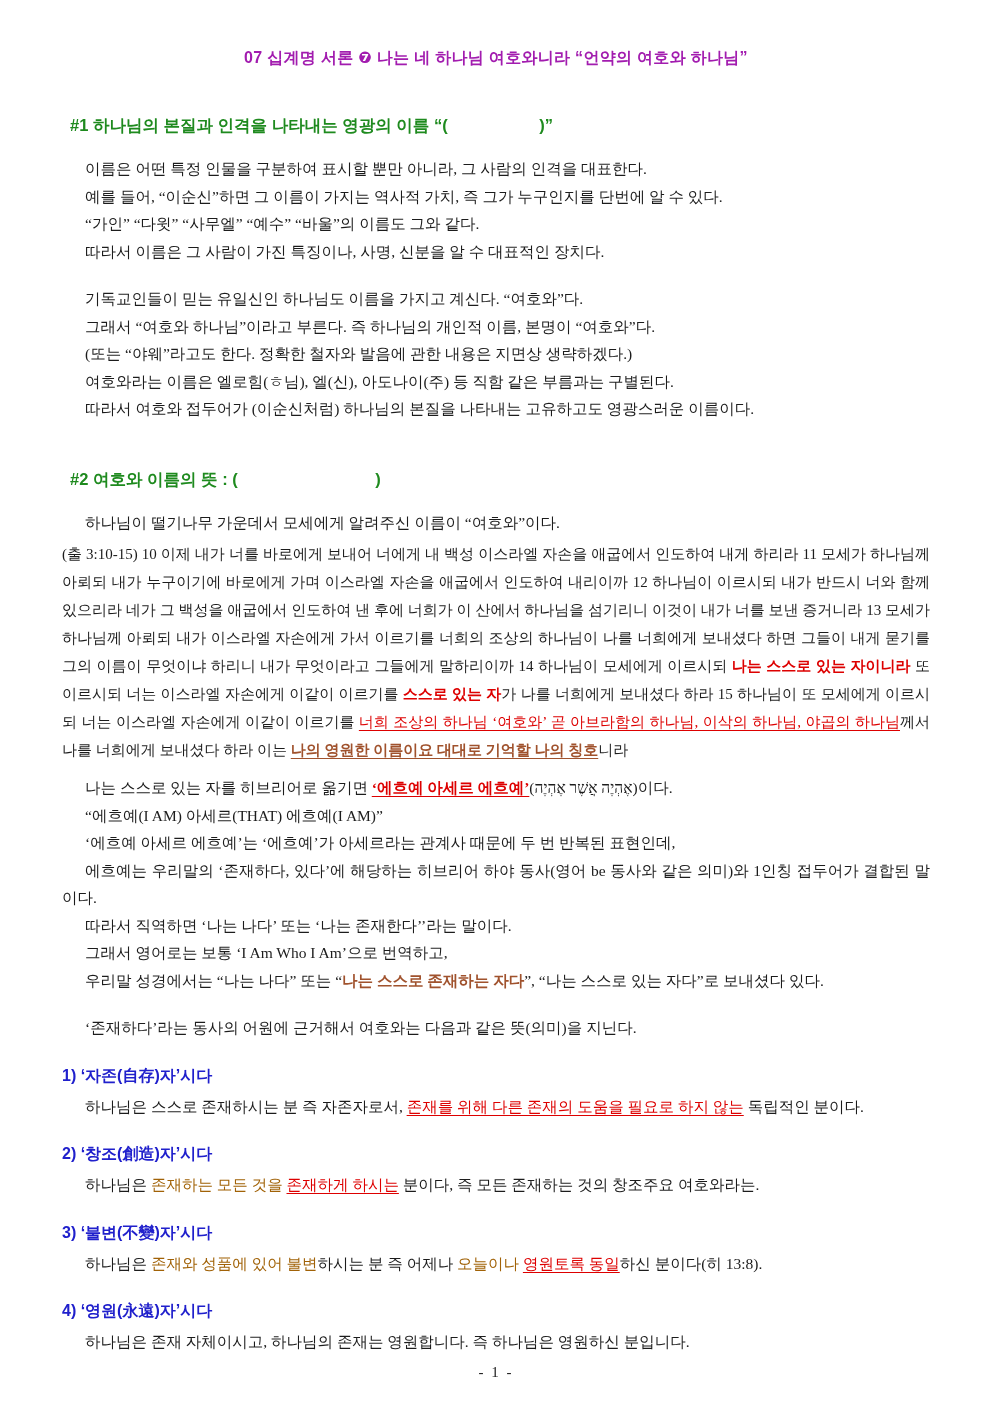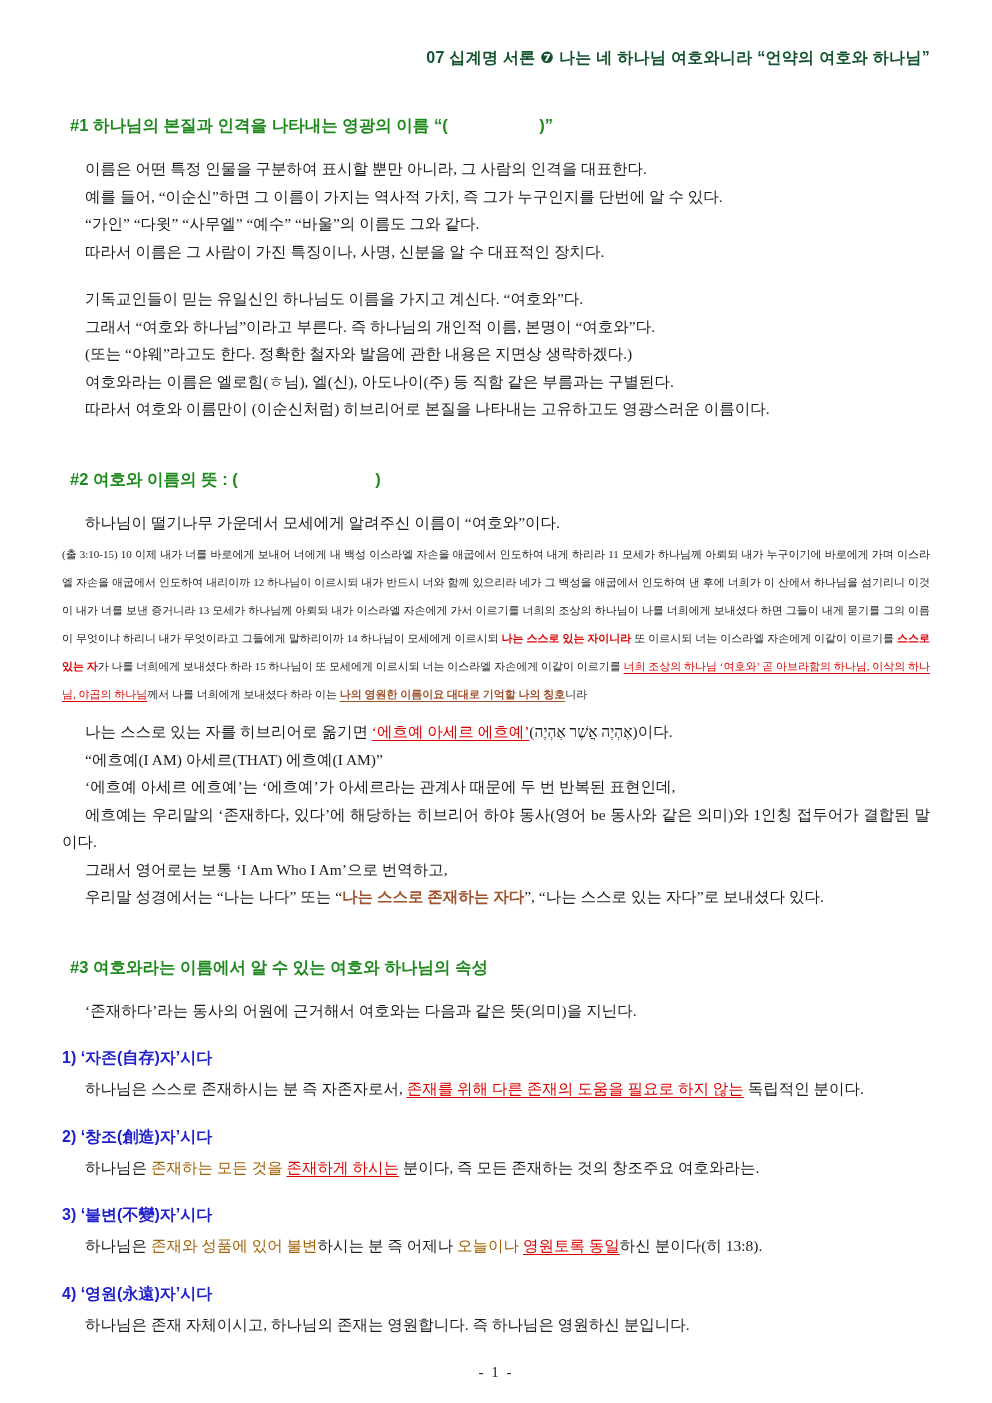--- a/index.html
+++ b/index.html
@@ -8,25 +8,25 @@
     width:992px; height:1403px;
     margin:0 auto;
     background:#ffffff;
     box-sizing:border-box;
     padding:40px 62px 0 62px;
     font-family:"Liberation Serif","DejaVu Serif",serif;
     color:#1c1c1c;
     overflow:hidden;
   }
   .title {
-    text-align:right;
+    text-align:center;
     font-family:"Liberation Sans","DejaVu Sans",sans-serif;
     font-weight:bold;
     font-size:16px;
-    color:#14532d;
+    color:#a21caf;
     letter-spacing:0.3px;
     white-space:pre-wrap;
     margin:8px 0 0 0;
   }
   .h-green {
     font-family:"Liberation Sans","DejaVu Sans",sans-serif;
     font-weight:bold;
     font-size:16.5px;
     color:#1e8a1e;
     white-space:pre-wrap;
@@ -47,30 +47,30 @@
     line-height:27.5px;
     white-space:pre-wrap;
   }
   .line.indent { padding-left:23px; }
   .line.wrap {
     white-space:normal;
     text-indent:23px;
     text-align:justify;
   }
   .scripture {
-    font-size:11px;
+    font-size:15px;
     line-height:28px;
     text-align:justify;
     margin:0 0 10px 0;
   }
   .seg { }
   .seg-r   { color:#a16207; }
   .seg-rb  { color:#dd0000; font-weight:bold; }
   .seg-ru  { color:#dd0000; text-decoration:underline; text-underline-offset:3px; }
-  .seg-rbu { color:#dd0000; font-weight:normal; text-decoration:underline; text-underline-offset:3px; }
+  .seg-rbu { color:#dd0000; font-weight:bold; text-decoration:underline; text-underline-offset:3px; }
   .seg-bb  { color:#a0522d; font-weight:bold; }
   .seg-bbu { color:#a0522d; font-weight:bold; text-decoration:underline; text-underline-offset:3px; }
   .footer {
     position:absolute;
     left:0; bottom:22px;
     width:100%;
     text-align:center;
     font-size:15px;
     letter-spacing:2px;
   }
@@ -86,36 +86,36 @@
         <div class="line indent"><span class="seg">이름은 어떤 특정 인물을 구분하여 표시할 뿐만 아니라, 그 사람의 인격을 대표한다.</span></div>
         <div class="line indent"><span class="seg">예를 들어, “이순신”하면 그 이름이 가지는 역사적 가치, 즉 그가 누구인지를 단번에 알 수 있다.</span></div>
         <div class="line indent"><span class="seg">“가인” “다윗” “사무엘” “예수” “바울”의 이름도 그와 같다.</span></div>
         <div class="line indent"><span class="seg">따라서 이름은 그 사람이 가진 특징이나, 사명, 신분을 알 수 대표적인 장치다.</span></div>
       </div>
       <div class="para">
         <div class="line indent"><span class="seg">기독교인들이 믿는 유일신인 하나님도 이름을 가지고 계신다. “여호와”다.</span></div>
         <div class="line indent"><span class="seg">그래서 “여호와 하나님”이라고 부른다. 즉 하나님의 개인적 이름, 본명이 “여호와”다.</span></div>
         <div class="line indent"><span class="seg">(또는 “야웨”라고도 한다. 정확한 철자와 발음에 관한 내용은 지면상 생략하겠다.)</span></div>
         <div class="line indent"><span class="seg">여호와라는 이름은 엘로힘(ㅎ님), 엘(신), 아도나이(주) 등 직함 같은 부름과는 구별된다.</span></div>
-        <div class="line indent"><span class="seg">따라서 여호와 이름만이 (이순신처럼) 히브리어로 본질을 나타내는 고유하고도 영광스러운 이름이다.</span></div>
+        <div class="line indent"><span class="seg">따라서 여호와 접두어가 (이순신처럼) 하나님의 본질을 나타내는 고유하고도 영광스러운 이름이다.</span></div>
       </div>
       <div class="h-green">#2 여호와 이름의 뜻 : (                              )</div>
       <div class="para tight">
         <div class="line indent"><span class="seg">하나님이 떨기나무 가운데서 모세에게 알려주신 이름이 “여호와”이다.</span></div>
       </div>
       <div class="scripture"><span class="seg">(출 3:10-15) 10 이제 내가 너를 바로에게 보내어 너에게 내 백성 이스라엘 자손을 애굽에서 인도하여 내게 하리라 11 모세가 하나님께 아뢰되 내가 누구이기에 바로에게 가며 이스라엘 자손을 애굽에서 인도하여 내리이까 12 하나님이 이르시되 내가 반드시 너와 함께 있으리라 네가 그 백성을 애굽에서 인도하여 낸 후에 너희가 이 산에서 하나님을 섬기리니 이것이 내가 너를 보낸 증거니라 13 모세가 하나님께 아뢰되 내가 이스라엘 자손에게 가서 이르기를 너희의 조상의 하나님이 나를 너희에게 보내셨다 하면 그들이 내게 묻기를 그의 이름이 무엇이냐 하리니 내가 무엇이라고 그들에게 말하리이까 14 하나님이 모세에게 이르시되 </span><span class="seg seg-rb">나는 스스로 있는 자이니라</span><span class="seg"> 또 이르시되 너는 이스라엘 자손에게 이같이 이르기를 </span><span class="seg seg-rb">스스로 있는 자</span><span class="seg">가 나를 너희에게 보내셨다 하라 15 하나님이 또 모세에게 이르시되 너는 이스라엘 자손에게 이같이 이르기를 </span><span class="seg seg-ru">너희 조상의 하나님 ‘여호와’ 곧 아브라함의 하나님, 이삭의 하나님, 야곱의 하나님</span><span class="seg">께서 나를 너희에게 보내셨다 하라 이는 </span><span class="seg seg-bbu">나의 영원한 이름이요 대대로 기억할 나의 칭호</span><span class="seg">니라</span></div>
       <div class="para">
         <div class="line indent"><span class="seg">나는 스스로 있는 자를 히브리어로 옮기면 </span><span class="seg seg-rbu">‘에흐예 아세르 에흐예’</span><span class="seg">(אֶהְיֶה אֲשֶׁר אֶהְיֶה)이다.</span></div>
         <div class="line indent"><span class="seg">“에흐예(I AM) 아세르(THAT) 에흐예(I AM)”</span></div>
         <div class="line indent"><span class="seg">‘에흐예 아세르 에흐예’는 ‘에흐예’가 아세르라는 관계사 때문에 두 번 반복된 표현인데,</span></div>
         <div class="line wrap"><span class="seg">에흐예는 우리말의 ‘존재하다, 있다’에 해당하는 히브리어 하야 동사(영어 be 동사와 같은 의미)와 1인칭 접두어가 결합된 말이다.</span></div>
+        <div class="line indent"><span class="seg">따라서 직역하면 ‘나는 나다’ 또는 ‘나는 존재한다’’라는 말이다.</span></div>
         <div class="line indent"><span class="seg">그래서 영어로는 보통 ‘I Am Who I Am’으로 번역하고,</span></div>
         <div class="line indent"><span class="seg">우리말 성경에서는 “나는 나다” 또는 “</span><span class="seg seg-bb">나는 스스로 존재하는 자다</span><span class="seg">”, “나는 스스로 있는 자다”로 보내셨다 있다.</span></div>
       </div>
-      <div class="h-green">#3 여호와라는 이름에서 알 수 있는 여호와 하나님의 속성</div>
       <div class="para">
         <div class="line indent"><span class="seg">‘존재하다’라는 동사의 어원에 근거해서 여호와는 다음과 같은 뜻(의미)을 지닌다.</span></div>
       </div>
       <div class="h-blue">1) ‘자존(自存)자’시다</div>
       <div class="para">
         <div class="line indent"><span class="seg">하나님은 스스로 존재하시는 분 즉 자존자로서, </span><span class="seg seg-ru">존재를 위해 다른 존재의 도움을 필요로 하지 않는</span><span class="seg"> 독립적인 분이다.</span></div>
       </div>
       <div class="h-blue">2) ‘창조(創造)자’시다</div>
       <div class="para">
         <div class="line indent"><span class="seg">하나님은 </span><span class="seg seg-r">존재하는 모든 것을 </span><span class="seg seg-ru">존재하게 하시는</span><span class="seg"> 분이다, 즉 모든 존재하는 것의 창조주요 여호와라는.</span></div>

